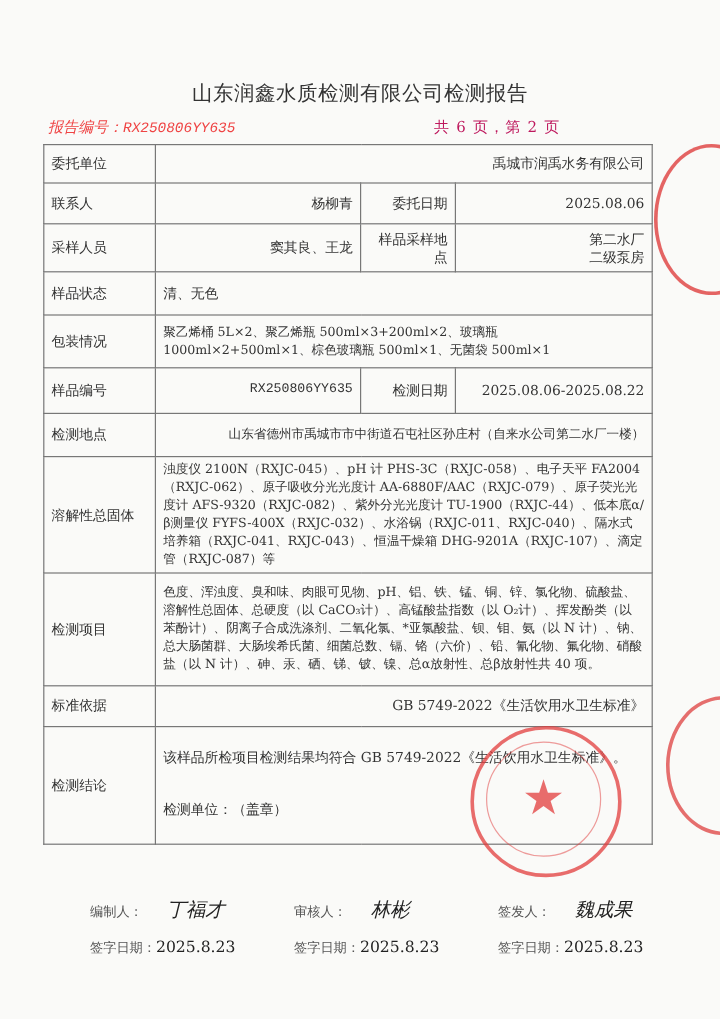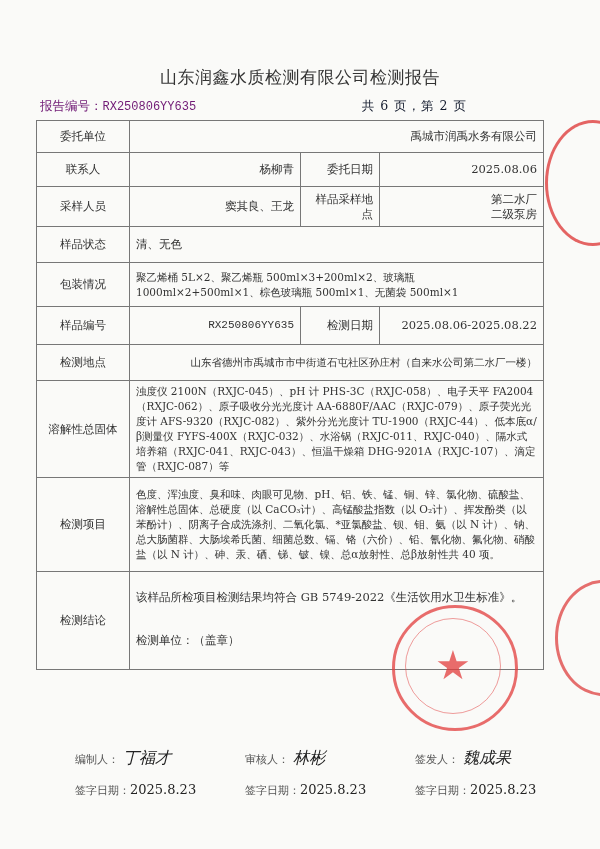--- a/index.html
+++ b/index.html
@@ -7,31 +7,31 @@
     width: 600px; height: 849px; position: relative; overflow: hidden;
     background: #f7f7f5;
     font-family: "DejaVu Serif", "Liberation Serif", serif;
     color: #333;
   }
   .page { position: absolute; left: 0; top: 0; width: 600px; height: 849px; background: #fafaf8; }
   .title {
     position: absolute; left: 0; top: 66px; width: 600px; text-align: center;
     font-size: 17px; letter-spacing: 0.5px; color: #333;
   }
-  .report-no { position: absolute; left: 40px; top: 98px; font-size: 12.5px; color: #701a75; }
-  .page-no { position: absolute; right: 133px; top: 98px; font-size: 12.5px; letter-spacing: 1px; color: #0f172a; text-align: center; }
+  .report-no { position: absolute; left: 40px; top: 98px; font-size: 12.5px; color: #ef4444; font-style: italic; }
+  .page-no { position: absolute; right: 133px; top: 98px; font-size: 12.5px; letter-spacing: 1px; color: #be185d; text-align: center; }
 
   table.report {
     position: absolute; left: 36px; top: 120px; width: 508px;
     border-collapse: collapse; font-size: 11.5px; color: #333;
   }
   table.report td {
     border: 1px solid #777; padding: 3px 6px; vertical-align: middle; line-height: 15px;
   }
-  td.label { width: 80px; text-align: center; }
+  td.label { width: 80px; text-align: left; }
   td.center { text-align: right; }
   td.left { text-align: left; }
   .small { font-size: 10.5px; line-height: 15px; }
 
   .stamp-right {
     position: absolute; left: 545px; top: 120px; width: 90px; height: 120px;
     border: 3px solid rgba(220,50,50,0.75); border-radius: 50%;
     border-right-color: transparent;
   }
   .stamp-right2 {
@@ -47,21 +47,21 @@
     font-family: "DejaVu Sans", sans-serif;
   }
   .stamp-main .ring {
     position: absolute; left: 10px; top: 10px; width: 94px; height: 94px;
     border: 1px solid rgba(225,60,60,0.5); border-radius: 50%;
   }
 
   .sig-row { position: absolute; font-size: 11px; color: #555; }
   .sig-hand {
     font-family: "DejaVu Serif", serif; font-style: italic; font-size: 16px; color: #222;
-    margin-left: 4px;
+    margin-left: 20px;
   }
   .sig-date-hand {
     font-family: "DejaVu Serif", serif; font-size: 13px; color: #222;
   }
 </style>
 </head>
 <body>
 
 <div class="page">
 
@@ -112,20 +112,24 @@
       <td class="center small" colspan="3">山东省德州市禹城市市中街道石屯社区孙庄村（自来水公司第二水厂一楼）</td>
     </tr>
     <tr style="height:86px">
       <td class="label">溶解性总固体</td>
       <td class="left small" colspan="3">浊度仪 2100N（RXJC-045）、pH 计 PHS-3C（RXJC-058）、电子天平 FA2004（RXJC-062）、原子吸收分光光度计 AA-6880F/AAC（RXJC-079）、原子荧光光度计 AFS-9320（RXJC-082）、紫外分光光度计 TU-1900（RXJC-44）、低本底α/β测量仪 FYFS-400X（RXJC-032）、水浴锅（RXJC-011、RXJC-040）、隔水式培养箱（RXJC-041、RXJC-043）、恒温干燥箱 DHG-9201A（RXJC-107）、滴定管（RXJC-087）等</td>
     </tr>
     <tr style="height:94px">
       <td class="label">检测项目</td>
       <td class="left small" colspan="3">色度、浑浊度、臭和味、肉眼可见物、pH、铝、铁、锰、铜、锌、氯化物、硫酸盐、溶解性总固体、总硬度（以 CaCO₃计）、高锰酸盐指数（以 O₂计）、挥发酚类（以苯酚计）、阴离子合成洗涤剂、二氧化氯、*亚氯酸盐、钡、钼、氨（以 N 计）、钠、总大肠菌群、大肠埃希氏菌、细菌总数、镉、铬（六价）、铅、氰化物、氟化物、硝酸盐（以 N 计）、砷、汞、硒、锑、铍、镍、总α放射性、总β放射性共 40 项。</td>
     </tr>
+    <tr style="height:34px">
+      <td class="label">标准依据</td>
+      <td class="center" colspan="3">GB 5749-2022《生活饮用水卫生标准》</td>
+    </tr>
     <tr style="height:98px">
       <td class="label">检测结论</td>
       <td class="left" colspan="3" style="vertical-align:top; padding-top:18px;">
         <div>该样品所检项目检测结果均符合 GB 5749-2022《生活饮用水卫生标准》。</div>
         <div style="text-align:left; margin-top:28px; padding-right:70px;">
           <span>检测单位：</span><span>（盖章）</span>
         </div>
       </td>
     </tr>
   </tbody>

